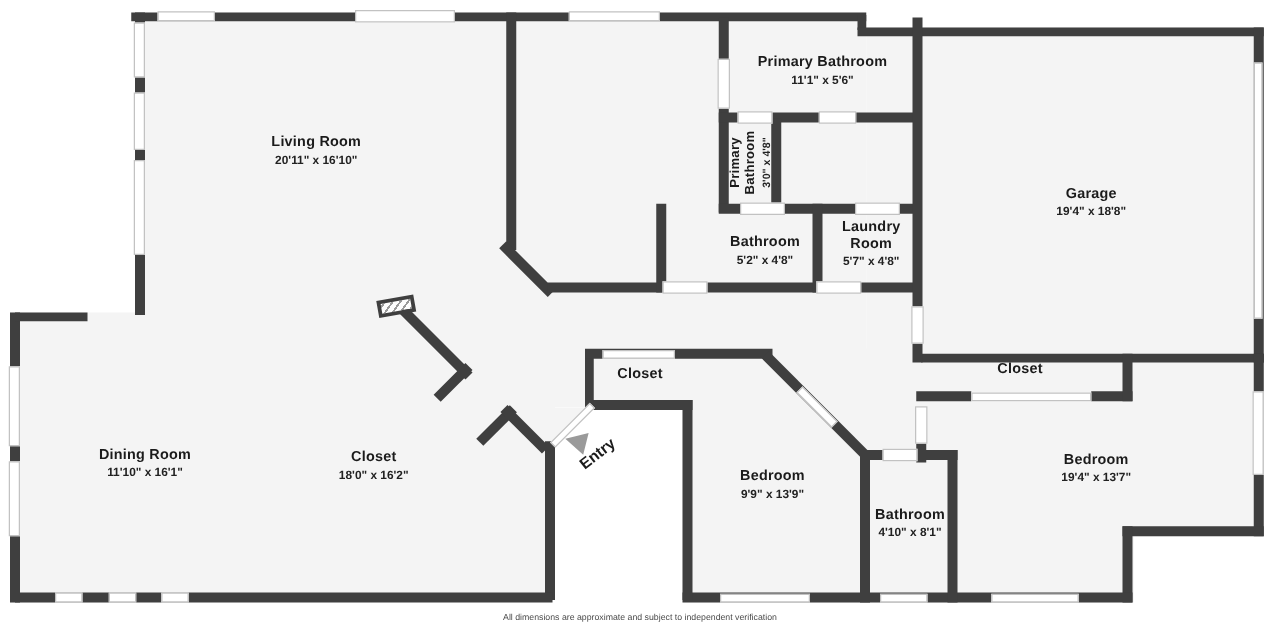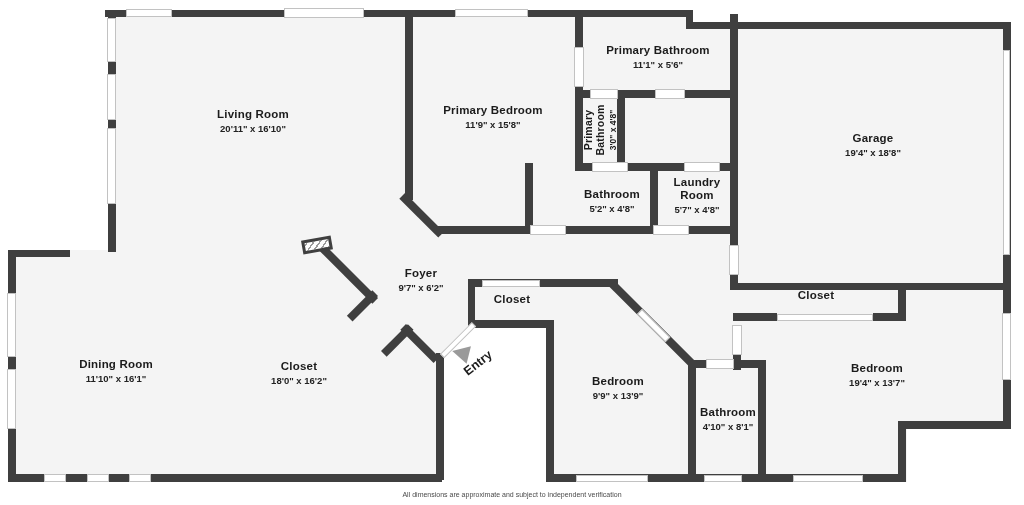--- a/index.html
+++ b/index.html
@@ -37,47 +37,39 @@
 </style>
 </head>
 <body>
 
 <div class="plan" id="plan">
 
   <div class="rlabel" style="left:253px;top:108px">
     <span class="rname">Living Room</span>
     <span class="rdims">20'11" x 16'10"</span>
   </div>
-  <div class="rlabel" style="left:493px;top:104px">
-    <span class="rname">Primary Bedroom</span>
-    <span class="rdims">11'9" x 15'8"</span>
-  </div>
   <div class="rlabel" style="left:658px;top:44px">
     <span class="rname">Primary Bathroom</span>
     <span class="rdims">11'1" x 5'6"</span>
   </div>
   <div class="rlabel vlabel" style="left:600px;top:130px">
     <span class="rname">Primary Bathroom</span>
     <span class="rdims">3'0" x 4'8"</span>
   </div>
   <div class="rlabel" style="left:612px;top:188px">
     <span class="rname">Bathroom</span>
     <span class="rdims">5'2" x 4'8"</span>
   </div>
   <div class="rlabel" style="left:697px;top:176px;width:62px">
     <span class="rname">Laundry Room</span>
     <span class="rdims">5'7" x 4'8"</span>
   </div>
-  <div class="rlabel" style="left:873px;top:132px">
+  <div class="rlabel" style="left:873px;top:149px">
     <span class="rname">Garage</span>
     <span class="rdims">19'4" x 18'8"</span>
-  </div>
-  <div class="rlabel" style="left:421px;top:267px;width:90px">
-    <span class="rname">Foyer</span>
-    <span class="rdims">9'7" x 6'2"</span>
   </div>
   <div class="rlabel" style="left:116px;top:358px">
     <span class="rname">Dining Room</span>
     <span class="rdims">11'10" x 16'1"</span>
   </div>
   <div class="rlabel" style="left:299px;top:360px">
     <span class="rname">Closet</span>
     <span class="rdims">18'0" x 16'2"</span>
   </div>
   <div class="rlabel" style="left:618px;top:375px">

